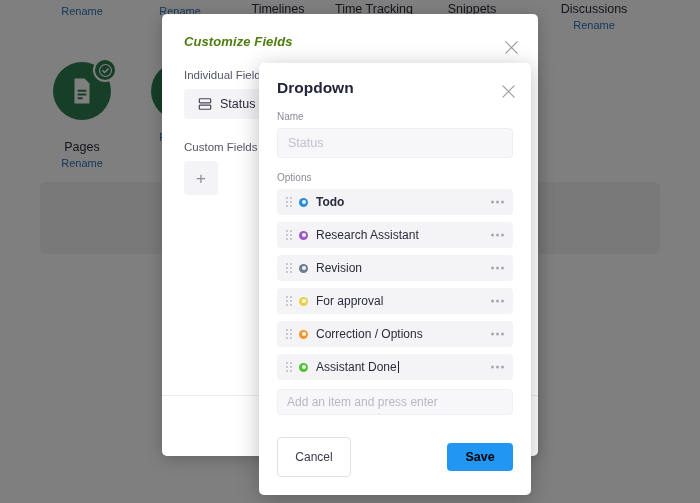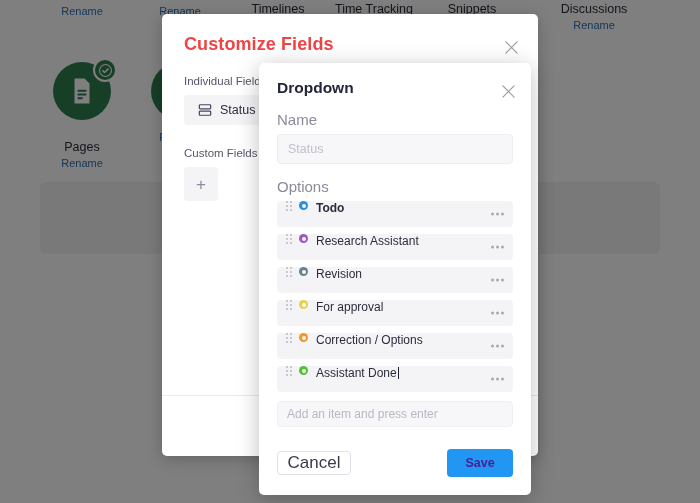--- a/index.html
+++ b/index.html
@@ -81,24 +81,25 @@
     width: 376px; height: 442px;
     background: #ffffff;
     border-radius: 5px;
     box-shadow: 0 3px 16px rgba(0,0,0,0.22);
   }
   .cf-header {
     position: relative;
     padding: 20px 22px 0 22px;
   }
   .cf-title {
-    font-size: 18px;
+    font-size: 13px;
     font-weight: bold;
-    color: #ef4444;
+    color: #4d7c0f;
     letter-spacing: 0.1px;
+    font-style: italic;
   }
   .cf-close, .dd-close {
     position: absolute;
     width: 22px; height: 22px;
     display: flex; align-items: center; justify-content: center;
     color: #9a9aa5;
     cursor: pointer;
   }
   .cf-close { right: 16px; top: 22px; }
   .cf-close svg, .dd-close svg { width: 13px; height: 13px; }
@@ -151,21 +152,21 @@
   }
   .dd-title {
     font-size: 15.5px;
     font-weight: bold;
     color: #24253a;
   }
   .dd-close { right: 12px; top: 17px; }
 
   .dd-body { padding: 14px 18px 0 18px; }
   .dd-label {
-    font-size: 15px;
+    font-size: 10px;
     color: #8a8b99;
     margin-bottom: 6px;
   }
   .dd-name-input {
     width: 100%;
     height: 30px;
     background: #f7f7fa;
     border: 1px solid #ededf2;
     border-radius: 4px;
     padding: 0 10px;
@@ -173,21 +174,21 @@
     font-family: "Liberation Sans", sans-serif;
     color: #2b2c3d;
     outline: none;
   }
   .dd-name-input::placeholder { color: #bfc0cb; }
 
   .dd-options-label { margin-top: 14px; margin-bottom: 6px; }
 
   .opt-row {
     position: relative;
-    display: flex; align-items: flex-start;
+    display: flex; align-items: center;
     height: 26px;
     background: #f4f4f7;
     border-radius: 4px;
     margin-bottom: 7px;
     padding: 0 9px;
   }
   .drag-handle {
     display: grid;
     grid-template-columns: 2px 2px;
     grid-template-rows: 2px 2px 2px;
@@ -255,38 +256,38 @@
     margin-top: 2px;
   }
   .dd-add-input::placeholder { color: #b7b8c4; }
 
   .dd-footer {
     position: absolute;
     left: 18px; right: 18px; bottom: 18px;
     display: flex; align-items: center; justify-content: space-between;
   }
   .btn-cancel {
-    width: 74px; height: 24px;
+    width: 74px; height: 40px;
     background: #ffffff;
     border: 1px solid #dfe0e7;
     border-radius: 4px;
-    font-size: 17px;
+    font-size: 12px;
     font-family: "Liberation Sans", sans-serif;
     color: #3a3b4d;
     cursor: pointer;
   }
   .btn-save {
     width: 66px; height: 28px;
     background: #2196f3;
     border: none;
     border-radius: 4px;
     font-size: 12.5px;
     font-family: "Liberation Sans", sans-serif;
     font-weight: bold;
-    color: #4c1d95;
+    color: #000000;
     cursor: pointer;
   }
 </style>
 </head>
 <body>
 
 <div id="root">
 
   <div class="bg-page">
     <div class="bg-grid">

